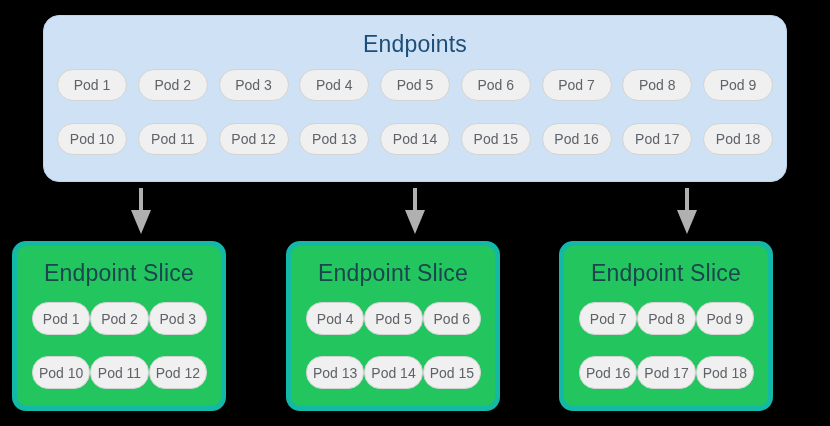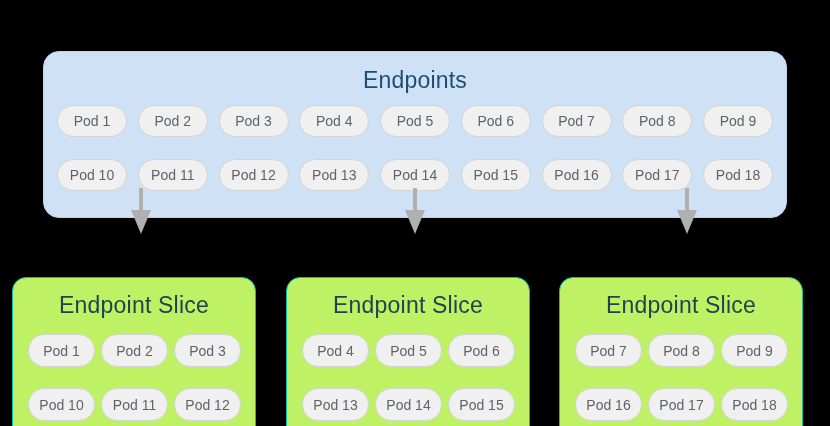--- a/index.html
+++ b/index.html
@@ -7,42 +7,41 @@
     position: relative;
     width: 830px;
     height: 426px;
     background: #000;
     font-family: "Liberation Sans", sans-serif;
     overflow: hidden;
   }
   .box {
     position: absolute;
     box-sizing: border-box;
-    margin-top: 36px;
   }
   .endpoints-box {
     left: 43px; top: 15px;
     width: 744px; height: 167px;
     background: #cfe1f4;
     border: 1px solid #bcd4ec;
     border-radius: 16px;
   }
   .box-title {
     margin: 0;
     text-align: center;
     font-size: 23px;
     font-weight: 500;
     letter-spacing: 0.2px;
   }
   .endpoints-box .box-title { margin-top: 15px; color: #1d4e79; }
   .slice-box {
     top: 241px;
-    width: 244px; height: 170px;
-    background: #bef264;
-    border: 1px solid #14b8a6;
+    width: 214px; height: 170px;
+    background: #22c55e;
+    border: 5px solid #14b8a6;
     border-radius: 14px;
   }
   .slice-box .box-title { margin-top: 14px; color: #1c454e; }
   .slice-1 { left: 12px; }
   .slice-2 { left: 286px; }
   .slice-3 { left: 559px; }
   .pod-row {
     position: absolute;
     left: 13px; right: 13px;
     display: flex;

